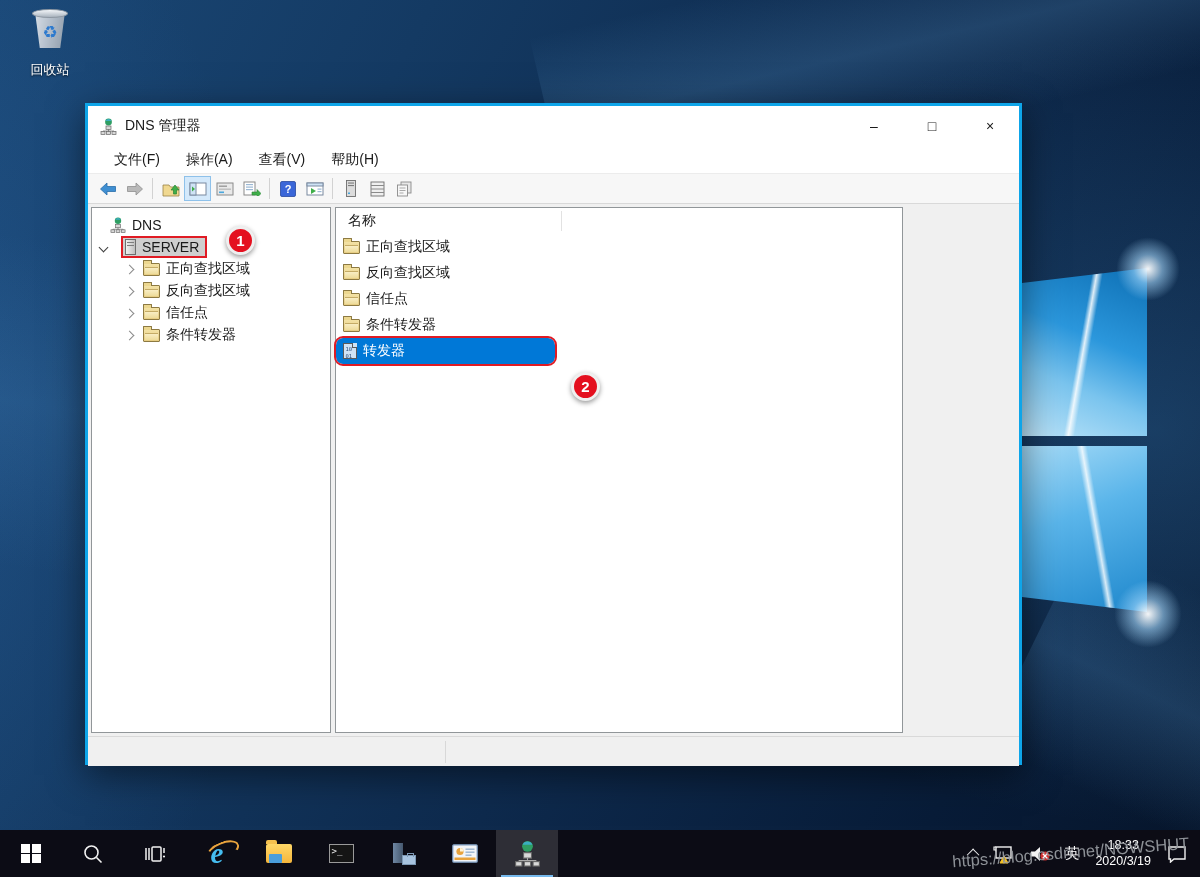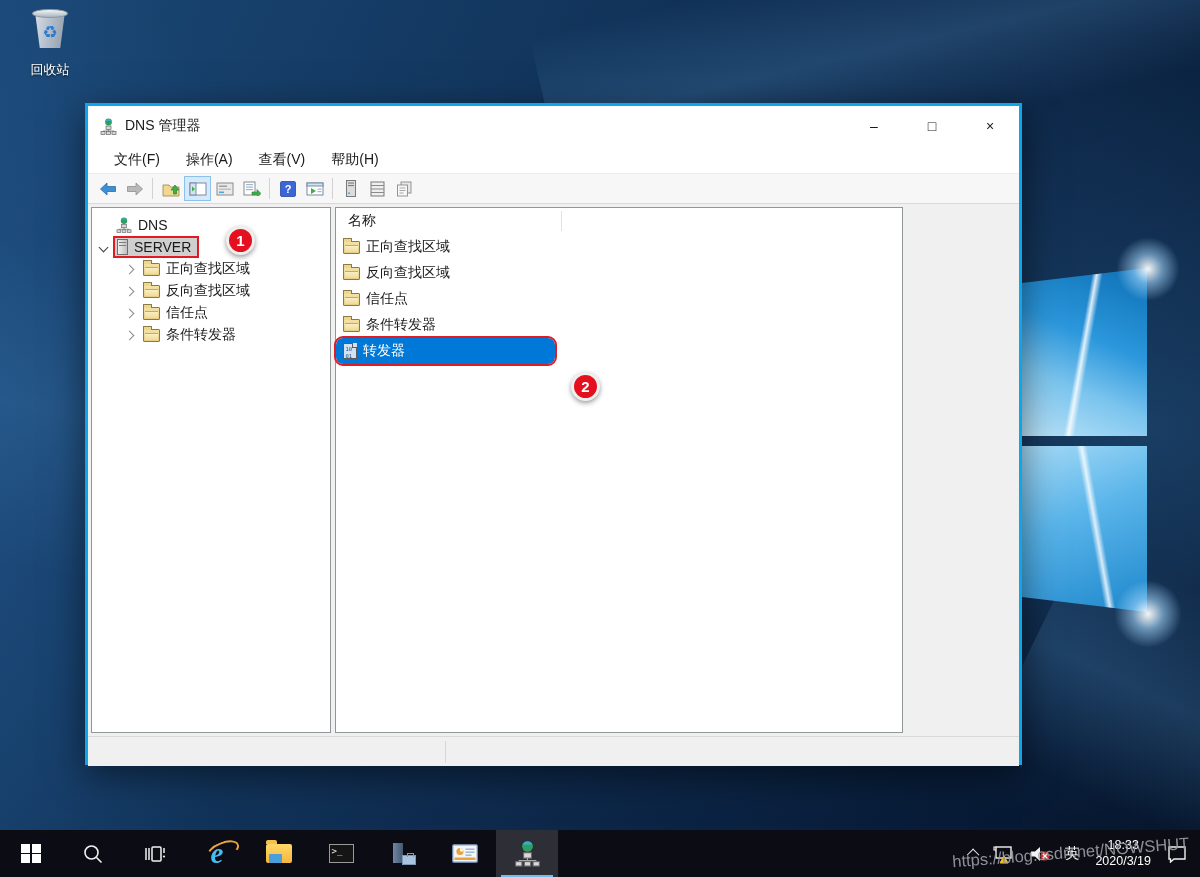--- a/index.html
+++ b/index.html
@@ -281,35 +281,35 @@
           <rect x="1.5" y="4" width="10" height="11" fill="#f7f7f7" stroke="#8a8a8a" stroke-width="0.9"></rect>
           <path d="M3.5 7 h6 M3.5 9.5 h6 M3.5 12 h4" stroke="#a9a9a9" stroke-width="1"></path>
         </svg>
       </div>
     </div>
 
     <div class="content">
 
       <div class="pane tree-pane">
         <div class="tree">
-          <div class="tree-row" style="padding-left:24px;">
+          <div class="tree-row" style="padding-left:18px;">
             <svg width="16" height="16" viewBox="0 0 17 17">
               <circle cx="8.5" cy="4" r="3.4" fill="#2f9e63"></circle>
               <path d="M5.4 3 A3.4 3.4 0 0 1 11.6 3" fill="#3fb3e0" opacity=".75"></path>
               <rect x="6" y="8" width="5" height="3.4" fill="#d8d8d8" stroke="#666" stroke-width="0.7"></rect>
               <path d="M8.5 11.4 V13 M3 13 H14 M3 13 V14 M8.5 13 V14 M14 13 V14" stroke="#666" stroke-width="0.7" fill="none"></path>
               <rect x="1" y="13.6" width="4" height="2.8" fill="#d8d8d8" stroke="#666" stroke-width="0.7"></rect>
               <rect x="6.5" y="13.6" width="4" height="2.8" fill="#d8d8d8" stroke="#666" stroke-width="0.7"></rect>
               <rect x="12" y="13.6" width="4" height="2.8" fill="#d8d8d8" stroke="#666" stroke-width="0.7"></rect>
             </svg>
             <span class="ilabel">DNS</span>
           </div>
           <div class="tree-row" style="padding-left:8px;">
             <span class="chev expanded"></span>
-            <span class="server-sel" style="margin-left:8px;">
+            <span class="server-sel" style="margin-left:16px;">
               <span class="server-tower"></span>
               <span class="ilabel">SERVER</span>
             </span>
           </div>
           <div class="tree-row" style="padding-left:34px;">
             <span class="chev collapsed"></span>
             <span class="folder" style="margin-left:10px;"></span>
             <span class="ilabel">正向查找区域</span>
           </div>
           <div class="tree-row" style="padding-left:34px;">

